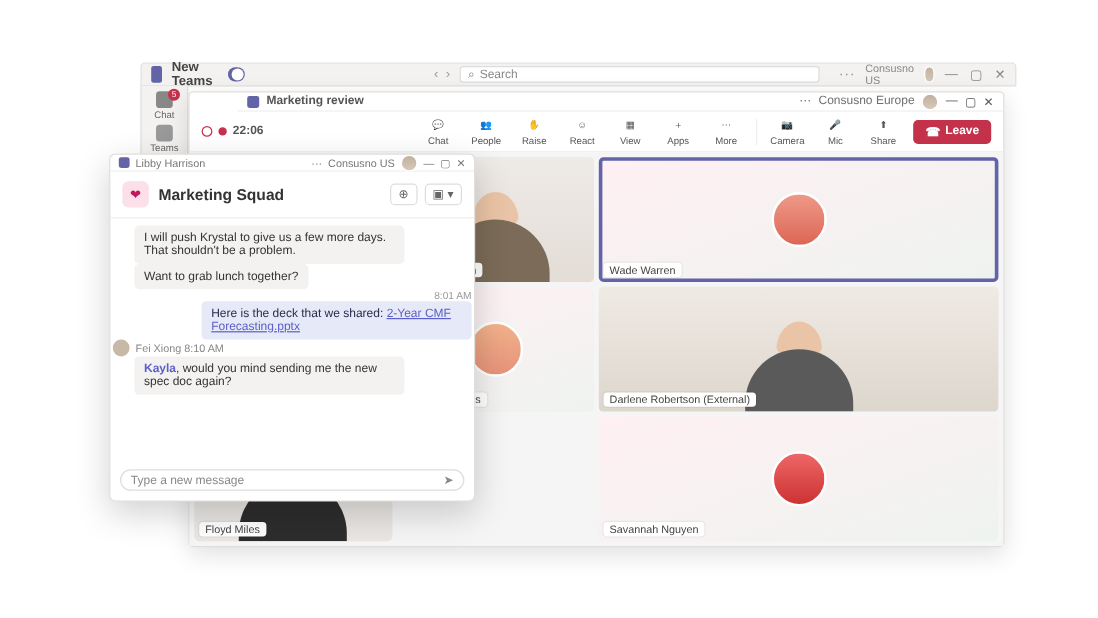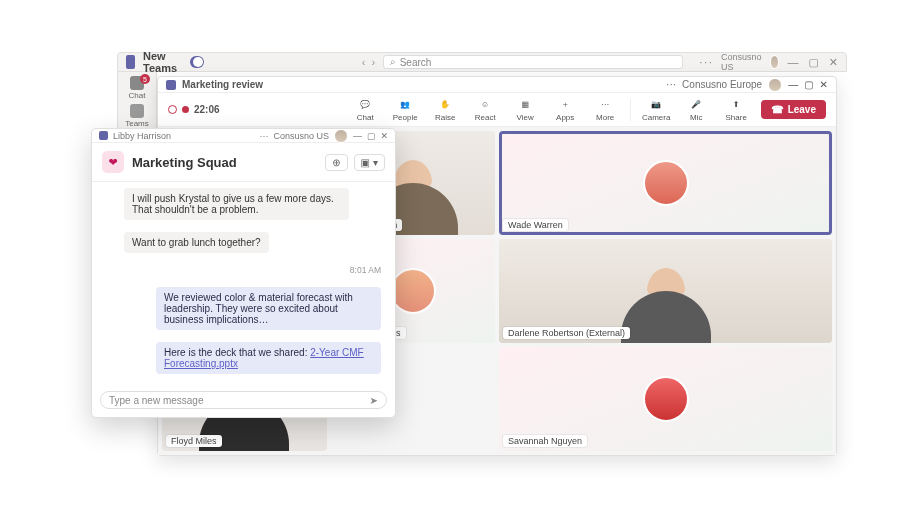--- a/index.html
+++ b/index.html
@@ -30,21 +30,21 @@
   .railitem .ic { width:14px; height:14px; margin:0 auto 1px; background:#888; border-radius:3px; }
   .railbadge { position:absolute; top:-2px; right:2px; width:10px; height:10px; background:#c4314b; border-radius:50%; color:#fff; font-size:7px; display:flex; align-items:center; justify-content:center; }
 
   
   .win2 {
     position:absolute; left:157px; top:76px; width:680px; height:380px;
     background:#fff; border:1px solid #e1dfdd; border-radius:4px;
     box-shadow:0 6px 20px rgba(0,0,0,.12);
     display:flex; flex-direction:column;
   }
-  .win2-titlebar { height:16px; display:flex; align-items:center; padding:0 8px; gap:6px; border-bottom:1px solid #eee; font-size:10px; color:#555; }
+  .win2-titlebar { height:16px; display:flex; align-items:center; padding:0 8px; gap:6px; border-bottom:1px solid #eee; font-size:10px; color:#555;margin-left:40px; }
   .win2-titlebar .mlogo { width:10px; height:10px; background:#6264a7; border-radius:2px; }
   .win2-titlebar .sp { flex:1; }
   .win2-toolbar { height:34px; display:flex; align-items:center; padding:0 10px; gap:10px; border-bottom:1px solid #eee; }
   .rec { display:flex; align-items:center; gap:5px; font-size:10px; color:#555; }
   .rec .dot { width:7px; height:7px; background:#c4314b; border-radius:50%; }
   .rec .ring { width:9px; height:9px; border:1.5px solid #c4314b; border-radius:50%; }
   .win2-toolbar .sp { flex:1; }
   .tbtn { display:flex; flex-direction:column; align-items:center; gap:1px; font-size:8px; color:#555; min-width:30px; cursor:pointer; }
   .tbtn .ic { width:14px; height:14px; color:#555; display:flex; align-items:center; justify-content:center; }
   .vline { width:1px; height:22px; background:#eee; }
@@ -76,21 +76,21 @@
   }
   .win3-tb { height:14px; display:flex; align-items:center; gap:5px; padding:0 7px; font-size:9px; color:#777; border-bottom:1px solid #eee; }
   .win3-tb .mlogo { width:9px; height:9px; background:#6264a7; border-radius:2px; }
   .win3-tb .sp { flex:1; }
   .win3-head { display:flex; align-items:center; gap:8px; padding:8px 10px; border-bottom:1px solid #eee; }
   .sqav { width:22px; height:22px; border-radius:5px; background:#fbe0ea; display:flex; align-items:center; justify-content:center; color:#c2185b; }
   .sqtitle { font-weight:700; font-size:13px; color:#333; }
   .headbtns { margin-left:auto; display:flex; gap:6px; }
   .pillbtn { border:1px solid #ddd; border-radius:4px; padding:2px 6px; font-size:10px; color:#666; display:flex; align-items:center; gap:3px; }
 
-  .chat { flex:1; overflow:hidden; padding:6px 14px; display:flex; flex-direction:column; gap:12px; }
+  .chat { flex:1; overflow:hidden; padding:6px 2px; display:flex; flex-direction:column; gap:0; }
   .msgin { background:#f3f2f1; border-radius:4px; padding:5px 8px; font-size:10px; max-width:225px; align-self:flex-start; margin-left:18px; }
   .msgout { background:#e6e9f7; border-radius:4px; padding:5px 8px; font-size:10px; max-width:225px; align-self:flex-end; color:#2b2b4a; }
   .ts { font-size:8.5px; color:#999;margin-left:28px; }
   .sender { font-size:9px; color:#888; display:flex; align-items:center; gap:5px; }
   .sender .av { width:14px; height:14px; border-radius:50%; background:#c8b8a8; }
   .link { color:#5b5fc7; text-decoration:underline; }
   .name-strong { color:#5b5fc7; font-weight:600; }
 
   .compose { border:1px solid #ddd; border-radius:14px; margin:8px; height:18px; display:flex; align-items:center; padding:0 8px; color:#888; font-size:10px; }
   .compose .sp { flex:1; }
@@ -262,21 +262,20 @@
           <span>▣</span>
           <span>▾</span>
         </div>
     </div>
   </div>
 
   <div class="chat">
     <div class="msgin">I will push Krystal to give us a few more days. That shouldn't be a problem.</div>
     <div class="msgin">Want to grab lunch together?</div>
     <div class="ts" style="align-self:flex-end;">8:01 AM</div>
-    <div class="msgout">We reviewed color &amp; material forecast with leadership. They were so excited about business implications…</div>
     <div class="msgout">
       <span>Here is the deck that we shared: </span><span class="link">2-Year CMF Forecasting.pptx</span>
     </div>
 
     <div class="sender">
         <div class="av"></div>
         <span>Fei Xiong   8:10 AM</span>
       </div>
     <div class="msgin">
       <span class="name-strong">Kayla</span><span>, would you mind sending me the new spec doc again?</span>

